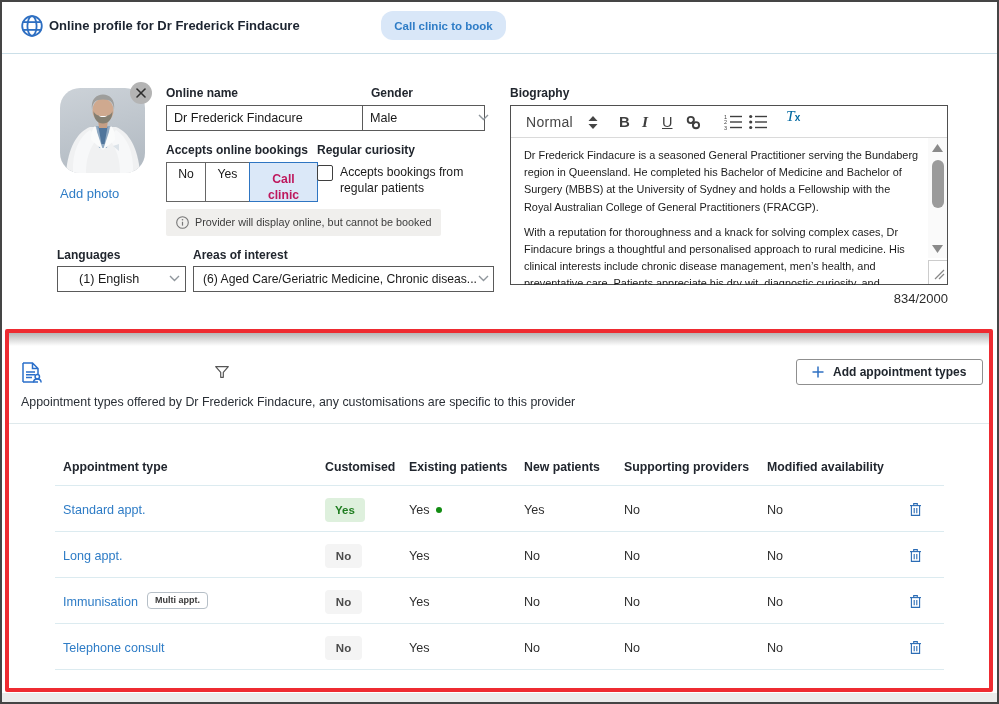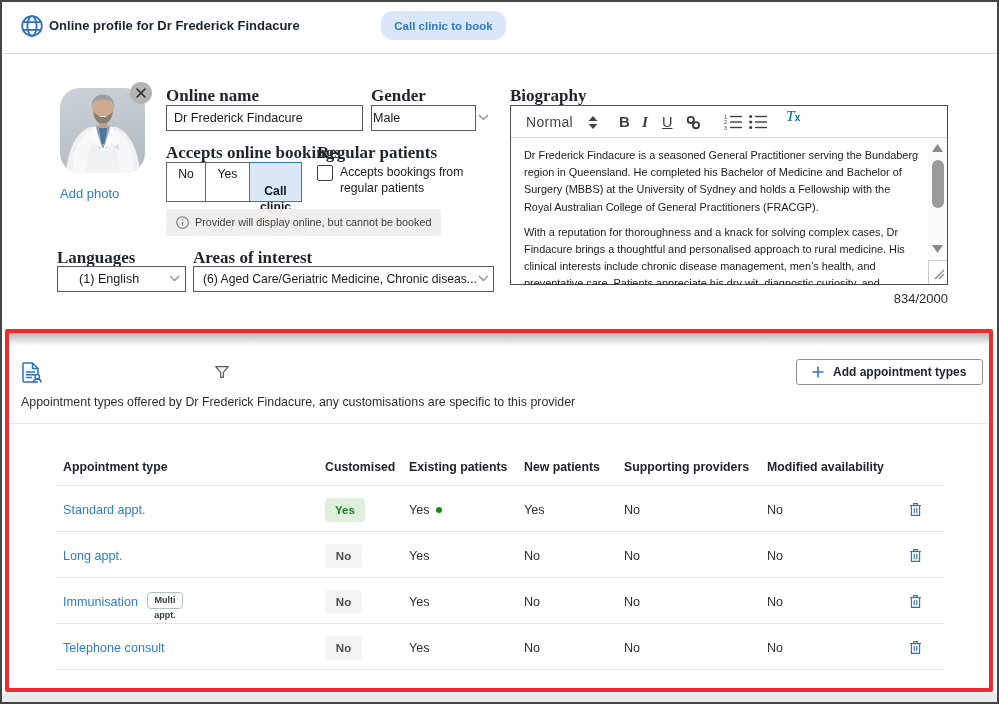--- a/index.html
+++ b/index.html
@@ -1,20 +1,20 @@
 <!DOCTYPE html>
 <html><head>
 <meta charset="utf-8">
 <style>
 * { margin:0; padding:0; box-sizing:border-box; }
 html,body { background:#fff; }
 body { font-family:"Liberation Sans", sans-serif; }
 #page { position:relative; width:999px; height:704px; background:#fff; overflow:hidden; }
 .abs { position:absolute; }
-.lbl { position:absolute; font-weight:bold; font-size:17px; color:#21262e; white-space:nowrap;font-family:Liberation Serif, serif; }
+.lbl { position:absolute; font-weight:bold; font-size:12px; color:#21262e; white-space:nowrap; }
 .inp { position:absolute; border:1px solid #5a5a5a; background:#fff; font-size:12.6px; color:#1a1a1a; white-space:nowrap; overflow:hidden; }
 .blue { color:#2e7cc6; }
 svg { display:block; }
 .thd { position:absolute; font-weight:bold; font-size:12.3px; color:#21262e; white-space:nowrap; }
 </style>
 </head>
 <body>
 <div id="page">
 
   <svg class="abs" style="left:21px;top:15px" width="22" height="22" viewBox="0 0 22 22">
@@ -71,33 +71,33 @@
       <line x1="7" y1="7" x2="15" y2="15"></line>
         <line x1="15" y1="7" x2="7" y2="15"></line>
     </g>
   </svg>
   <div class="abs blue" style="left:60px;top:186px;width:85px;text-align:left;font-size:13px">Add photo</div>
 
   <div class="lbl" style="left:166px;top:86px">Online name</div>
   <div class="inp" style="left:166px;top:105px;width:197px;height:26px;line-height:24px;padding-left:7px">Dr Frederick Findacure</div>
 
   <div class="lbl" style="left:371px;top:86px">Gender</div>
-  <div class="inp" style="left:371px;top:105px;width:105px;height:26px;line-height:24px;padding-left:1px">Male</div>
+  <div class="inp" style="left:362px;top:105px;width:123px;height:26px;line-height:24px;padding-left:7px">Male</div>
   <svg class="abs" style="left:478px;top:114px" width="11" height="7" viewBox="0 0 11 7">
     <path d="M1 1 L5.5 5.5 L10 1" fill="none" stroke="#8f969c" stroke-width="1.4"></path>
   </svg>
 
   <div class="lbl" style="left:166px;top:143px">Accepts online bookings</div>
   <div class="abs" style="left:166px;top:162px;height:40px;display:flex">
     <div style="width:39px;border:1px solid #666;border-right:none;font-size:12.2px;color:#1a1a1a;text-align:center;padding-top:3.5px;line-height:15.5px">No</div>
     <div style="width:45px;border:1px solid #666;font-size:12.2px;color:#1a1a1a;text-align:center;padding-top:3.5px;line-height:15.5px">Yes</div>
-    <div style="width:53px;border:1px solid #2e75c2;margin-left:-1px;background:#dbe8f8;font-size:12.2px;font-weight:bold;color:#0f172a;text-align:center;padding-top:21px;line-height:15.5px">Call<br>clinic</div>
+    <div style="width:69px;border:1px solid #2e75c2;margin-left:-1px;background:#dbe8f8;font-size:12.2px;font-weight:bold;color:#be185d;text-align:center;padding-top:9px;line-height:15.5px">Call<br>clinic</div>
   </div>
 
-  <div class="lbl" style="left:317px;top:143px">Regular patients</div>
+  <div class="lbl" style="left:317px;top:143px">Regular curiosity</div>
   <div class="abs" style="left:317px;top:165px;width:16px;height:16px;border:1px solid #3f3f3f;border-radius:2px;background:#fff"></div>
   <div class="abs" style="left:340px;top:165px;width:135px;font-size:12.2px;color:#1a1a1a;line-height:15.5px">Accepts bookings from regular patients</div>
 
   <div class="abs" style="left:166px;top:209px;width:275px;height:27px;background:#f0efed;border-radius:2px"></div>
   <svg class="abs" style="left:176px;top:216px" width="13" height="13" viewBox="0 0 13 13">
     <circle cx="6.5" cy="6.5" r="5.8" fill="none" stroke="#777" stroke-width="1.1"></circle>
     <line x1="6.5" y1="5.8" x2="6.5" y2="9.6" stroke="#777" stroke-width="1.2"></line>
     <circle cx="6.5" cy="3.7" r="0.8" fill="#777"></circle>
   </svg>
   <div class="abs" style="left:195px;top:209px;height:27px;line-height:27px;font-size:10.8px;color:#3c3c3c;white-space:nowrap">Provider will display online, but cannot be booked</div>
@@ -247,21 +247,21 @@
       <line x1="0" y1="2.6" x2="11" y2="2.6"></line>
       <path d="M3.7 2.4 L3.7 0.6 L7.3 0.6 L7.3 2.4"></path>
       <path d="M1.4 2.8 L1.4 12.4 L9.6 12.4 L9.6 2.8"></path>
       <line x1="4.2" y1="5" x2="4.2" y2="10.2"></line>
       <line x1="6.8" y1="5" x2="6.8" y2="10.2"></line>
     </g>
   </svg>
   <div class="abs" style="left:55px;top:577px;width:889px;height:1px;background:#dcebf0"></div>
 
   <div class="abs blue" style="left:63px;top:595px;font-size:12.6px">Immunisation</div>
-  <div class="abs" style="left:147px;top:592px;width:36px;height:17px;border:1px solid #b6bfc7;border-radius:4px;background:#fff;text-align:center;line-height:15px;font-size:9px;font-weight:bold;color:#3a3a3a">Multi appt.</div>
+  <div class="abs" style="left:147px;top:592px;width:61px;height:17px;border:1px solid #b6bfc7;border-radius:4px;background:#fff;text-align:center;line-height:15px;font-size:9px;font-weight:bold;color:#3a3a3a">Multi appt.</div>
   <div class="abs" style="left:325px;top:590px;width:37px;height:24px;background:#f4f4f4;border-radius:4px;text-align:center;line-height:24px;font-size:11.5px;font-weight:bold;color:#4b4b4b">No</div>
   <div class="abs" style="left:409px;top:595px;font-size:12.6px;color:#2f2f2f">Yes</div>
   <div class="abs" style="left:524px;top:595px;font-size:12.6px;color:#2f2f2f">No</div>
   <div class="abs" style="left:624px;top:595px;font-size:12.6px;color:#2f2f2f">No</div>
   <div class="abs" style="left:767px;top:595px;font-size:12.6px;color:#2f2f2f">No</div>
   <svg class="abs trash" style="left:910px;top:595px" width="11" height="13" viewBox="0 0 11 13">
     <g fill="none" stroke="#2b6cb5" stroke-width="1.1">
       <line x1="0" y1="2.6" x2="11" y2="2.6"></line>
       <path d="M3.7 2.4 L3.7 0.6 L7.3 0.6 L7.3 2.4"></path>
       <path d="M1.4 2.8 L1.4 12.4 L9.6 12.4 L9.6 2.8"></path>

